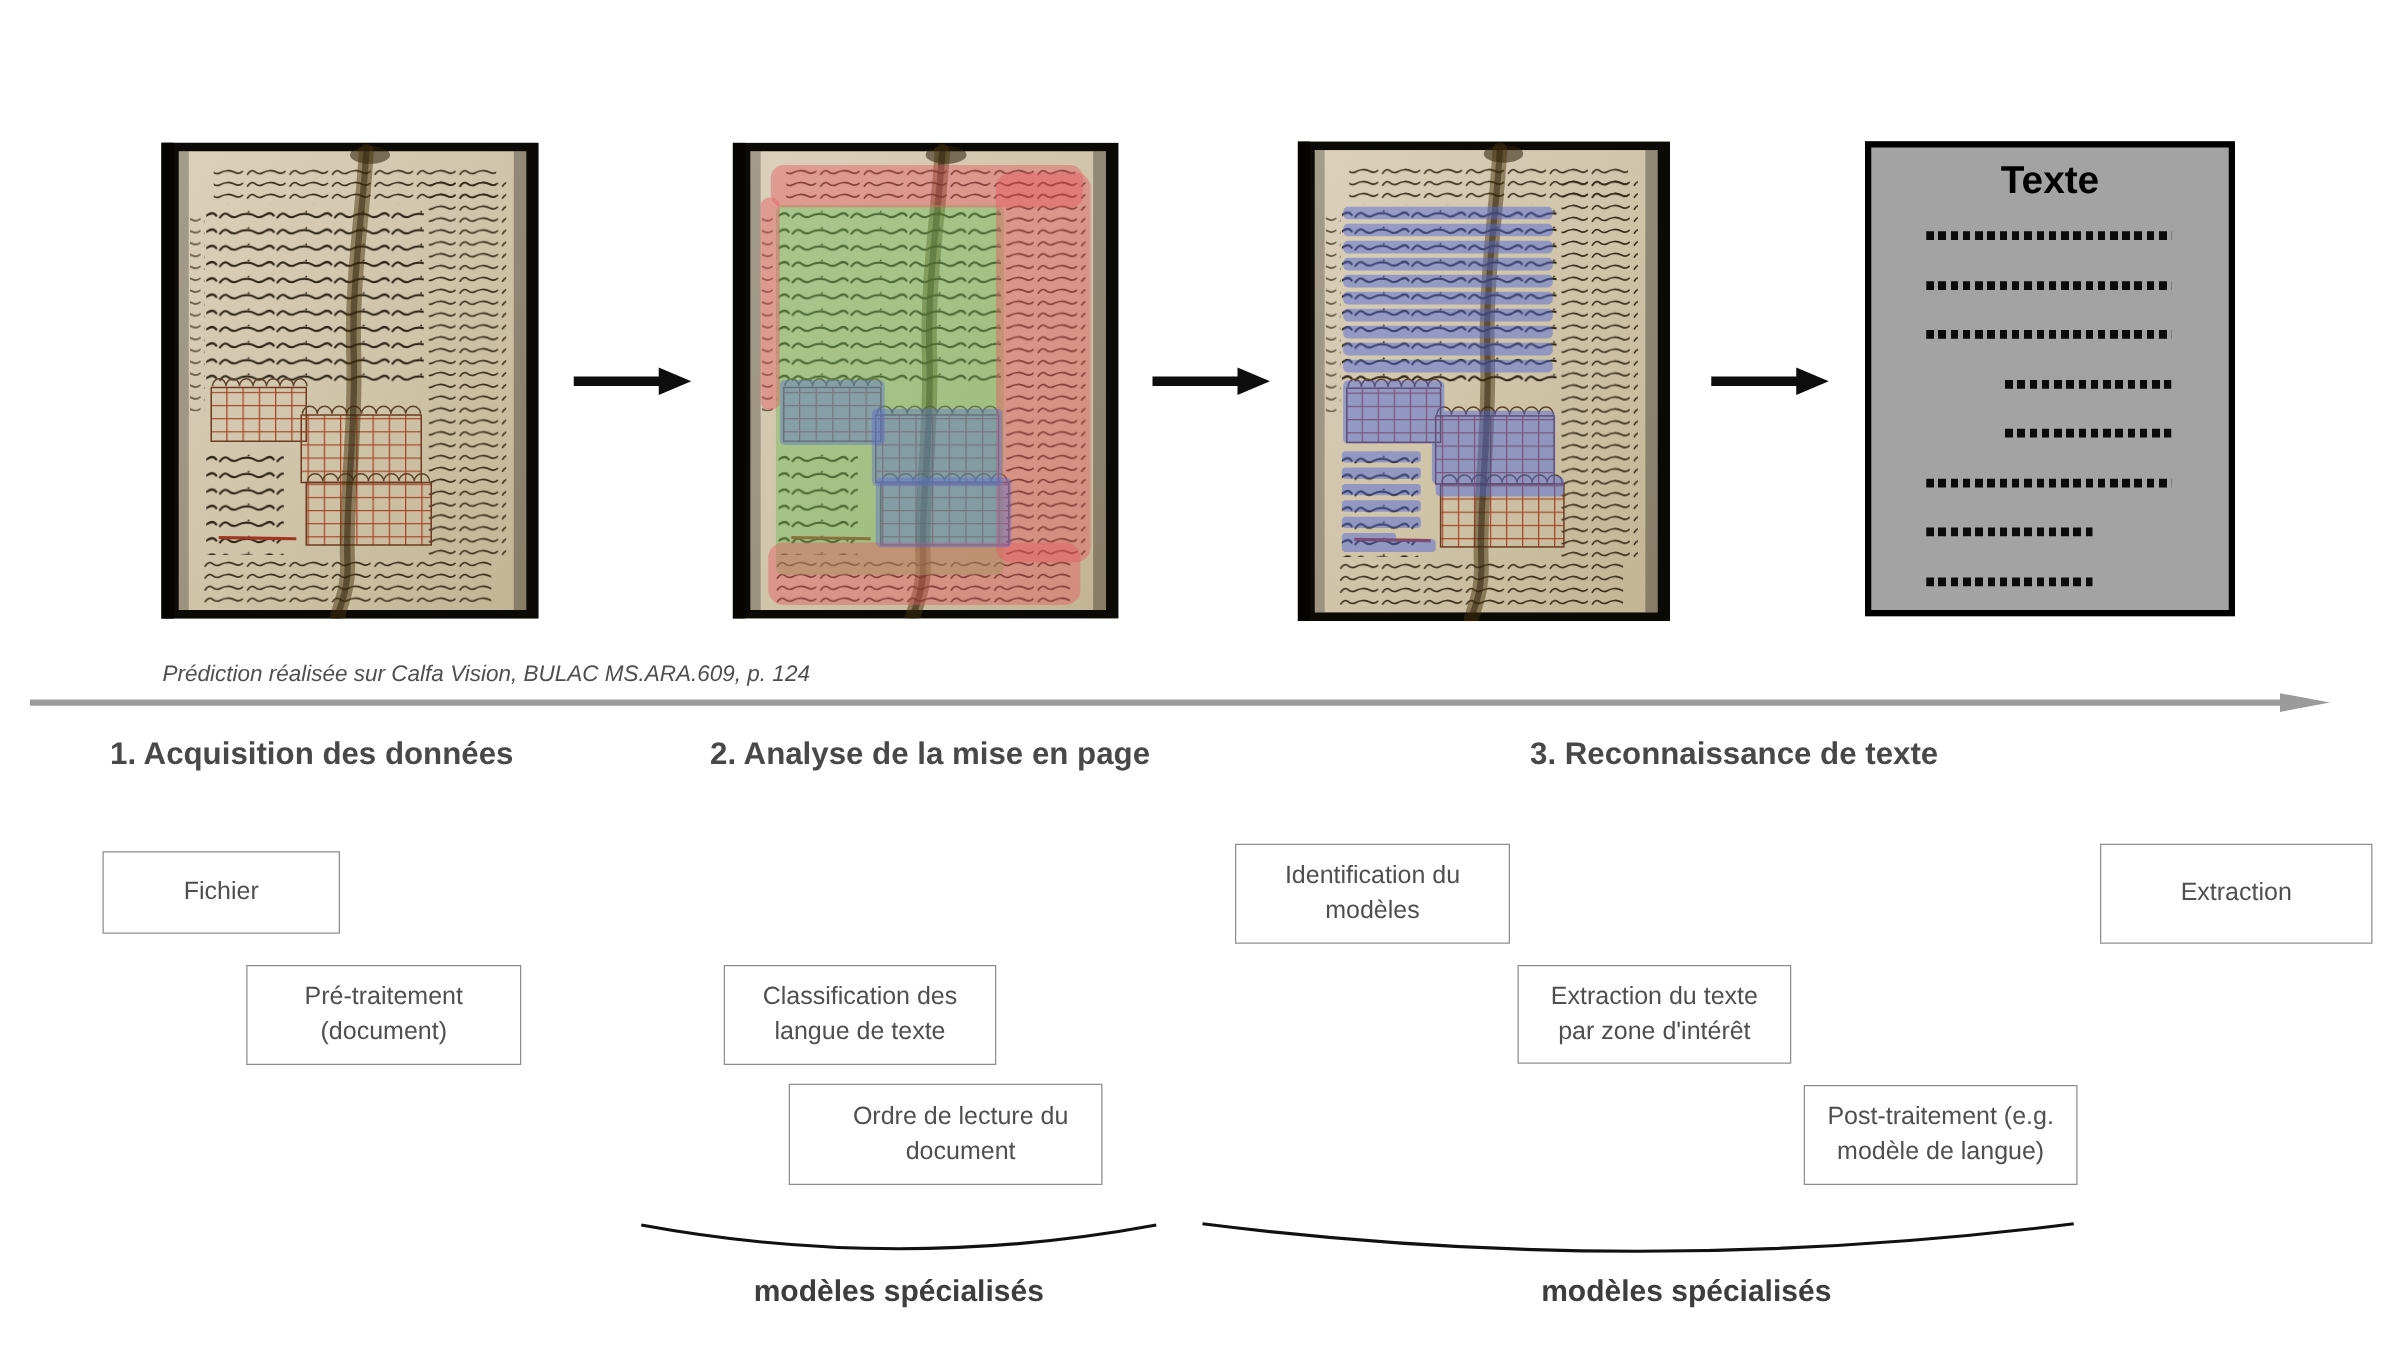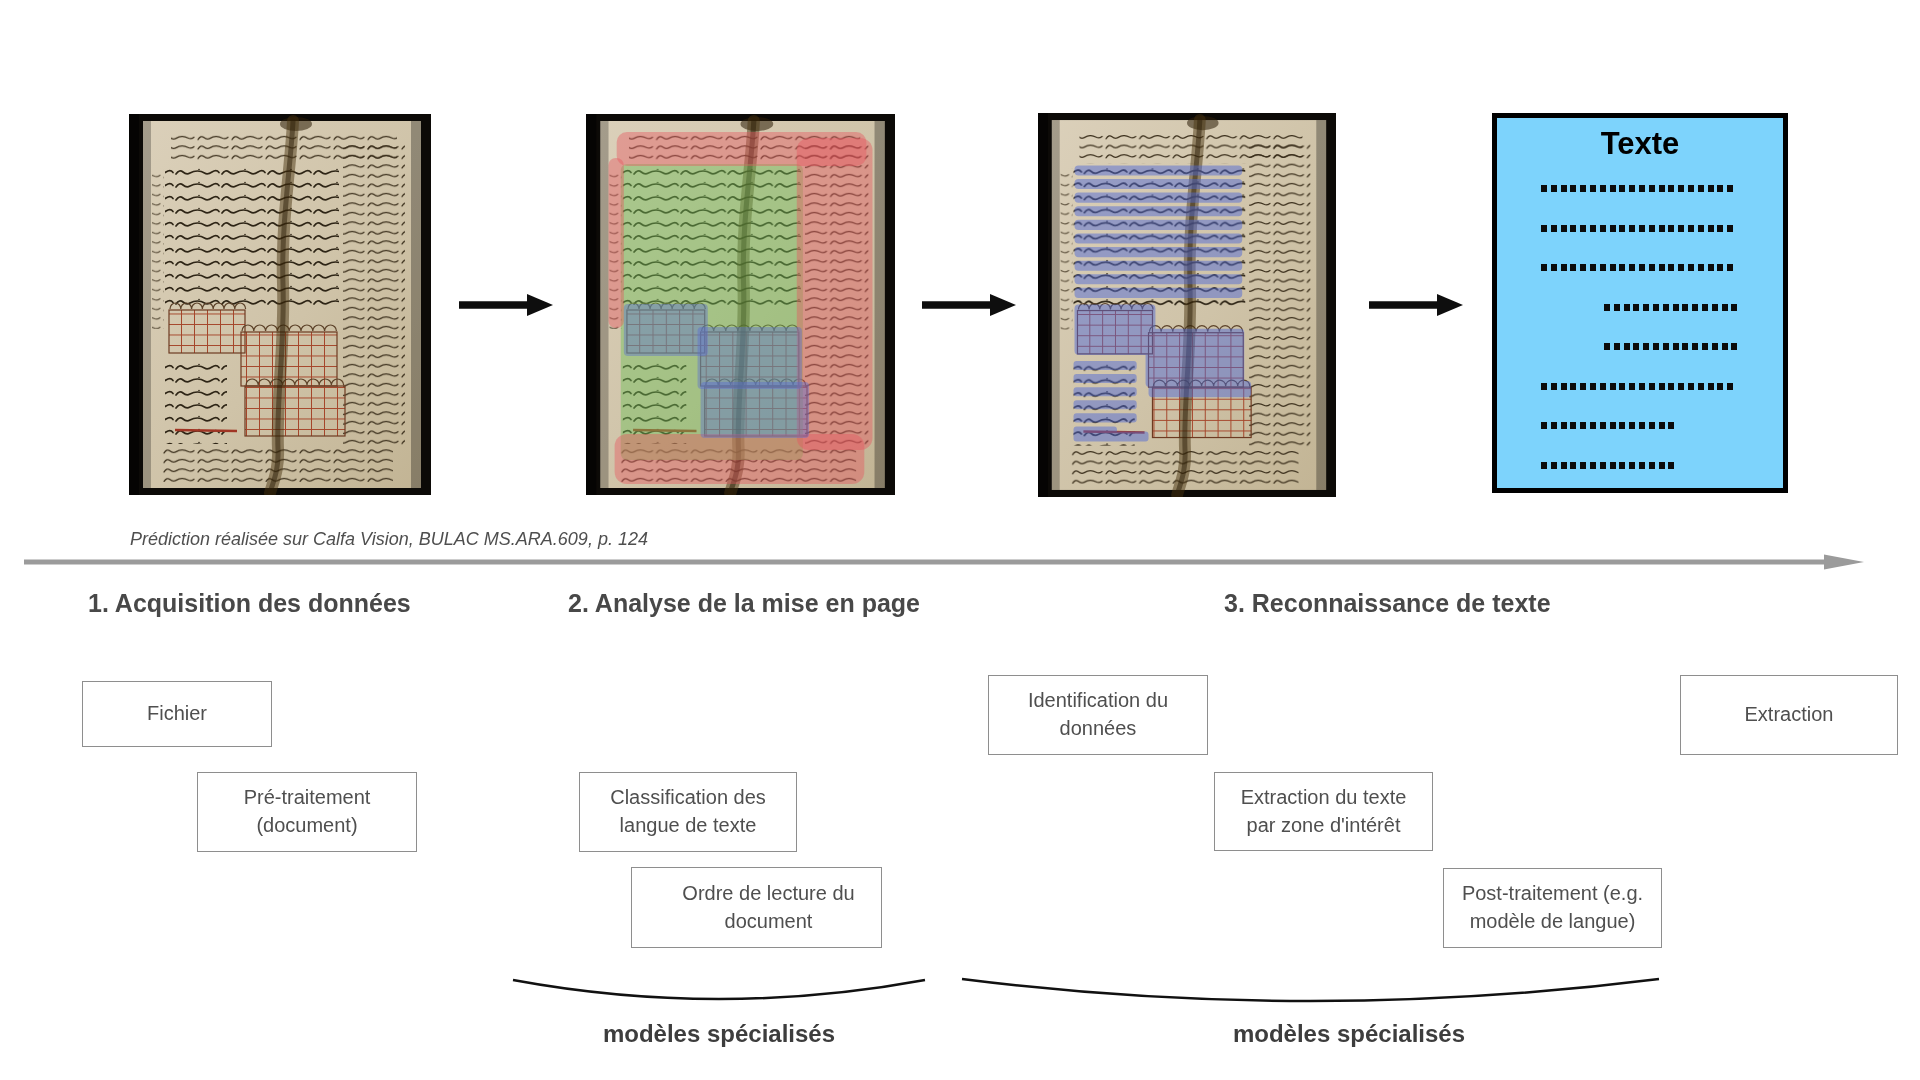--- a/index.html
+++ b/index.html
@@ -7,21 +7,21 @@
           font-family:"Liberation Sans", sans-serif;}
 
   
   .panel-svg{position:absolute;display:block;}
   #panel1{left:129px;top:114px;width:302px;height:381px;}
   #panel2{left:586px;top:114px;width:309px;height:381px;}
   #panel3{left:1038px;top:113px;width:298px;height:384px;}
 
   
   .texte-panel{position:absolute;left:1492px;top:113px;width:296px;height:380px;
-               background:#7dd3fc;border:5px solid #000;box-sizing:border-box;}
+               background:#a3a3a3;border:5px solid #000;box-sizing:border-box;}
   .texte-title{margin-top:8px;text-align:center;font-size:31px;font-weight:bold;color:#000;}
   .dot-rows{position:absolute;left:0;top:67px;right:0;}
   .dot-row{height:7px;margin-bottom:32.5px;
            background-image:repeating-linear-gradient(90deg,#0b0b0b 0 6px,transparent 6px 9.8px);}
   .dot-row.full{margin-left:44px;width:196px;}
   .dot-row.indent{margin-left:107px;width:133px;}
   .dot-row.short{margin-left:44px;width:133px;}
 
   
   .flow-arrow{position:absolute;top:291px;width:98px;height:28px;}
@@ -194,21 +194,21 @@
   <div id="phase3" class="phase">3. Reconnaissance de texte</div>
 
   <div id="b-fichier" class="box">Fichier</div>
   <div id="b-pretraitement" class="box">Pré-traitement
 (document)</div>
   <div id="b-classification" class="box">Classification des
 langue de texte</div>
   <div id="b-ordre" class="box">Ordre de lecture du
 document</div>
   <div id="b-identification" class="box">Identification du
-données</div>
+modèles</div>
   <div id="b-posttrait" class="box">Post-traitement (e.g.
 modèle de langue)</div>
   <div id="b-extraction" class="box">Extraction du texte
 par zone d'intérêt</div>
   <div id="b-formatage" class="box">Extraction</div>
 
   <svg class="braces" viewBox="0 0 1200 60">
     <path d="M13,10 Q219,48 425,10" fill="none" stroke="#111" stroke-width="2.5"></path>
     <path d="M462,9 Q810,53 1159,9" fill="none" stroke="#111" stroke-width="2.5"></path>
   </svg>

